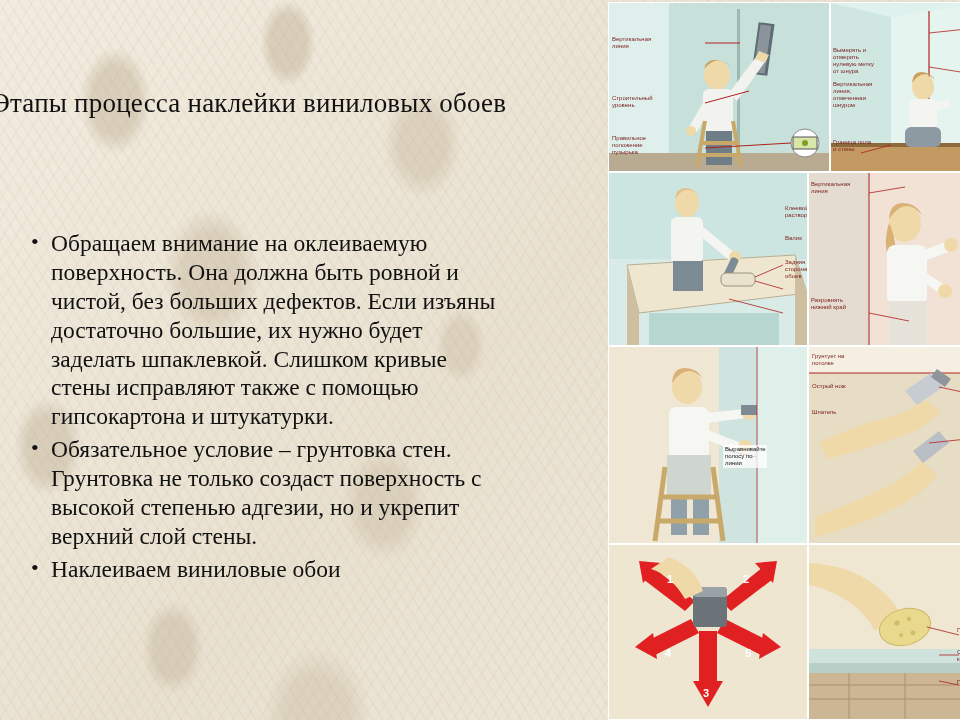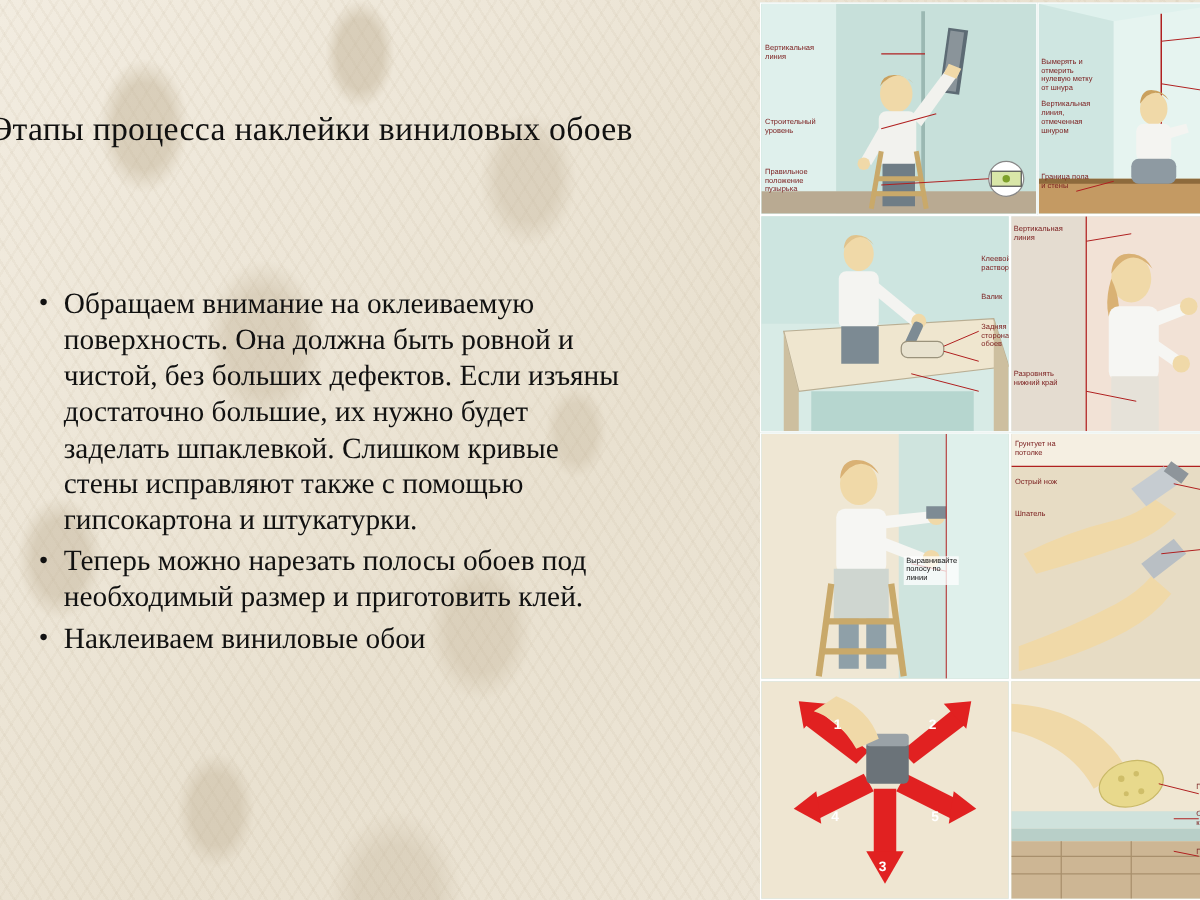--- a/index.html
+++ b/index.html
@@ -57,21 +57,21 @@
 </head>
 <body>
 
 <div class="bg"></div>
 
 <div class="title">Этапы процесса наклейки виниловых обоев</div>
 
 <div class="bullets">
   <ul>
     <li>Обращаем внимание на оклеиваемую поверхность. Она должна быть ровной и чистой, без больших дефектов. Если изъяны достаточно большие, их нужно будет заделать шпаклевкой. Слишком кривые стены исправляют также с помощью гипсокартона и штукатурки.</li>
-    <li> Теперь можно нарезать полосы обоев под необходимый размер и приготовить клей.</li>
+    <li>Обязательное условие – грунтовка стен. Грунтовка не только создаст поверхность с высокой степенью адгезии, но и укрепит верхний слой стены.</li>
     <li>Наклеиваем виниловые обои</li>
   </ul>
 </div>
 
 <div class="grid">
 
   <div class="cell" style="left:88px;top:2px;width:220px;height:168px;">
     <svg width="220" height="168" viewBox="0 0 220 168">
       <rect x="0" y="0" width="220" height="168" fill="#cfe6e1"></rect>
       <rect x="0" y="0" width="60" height="168" fill="#dff0ec"></rect>

